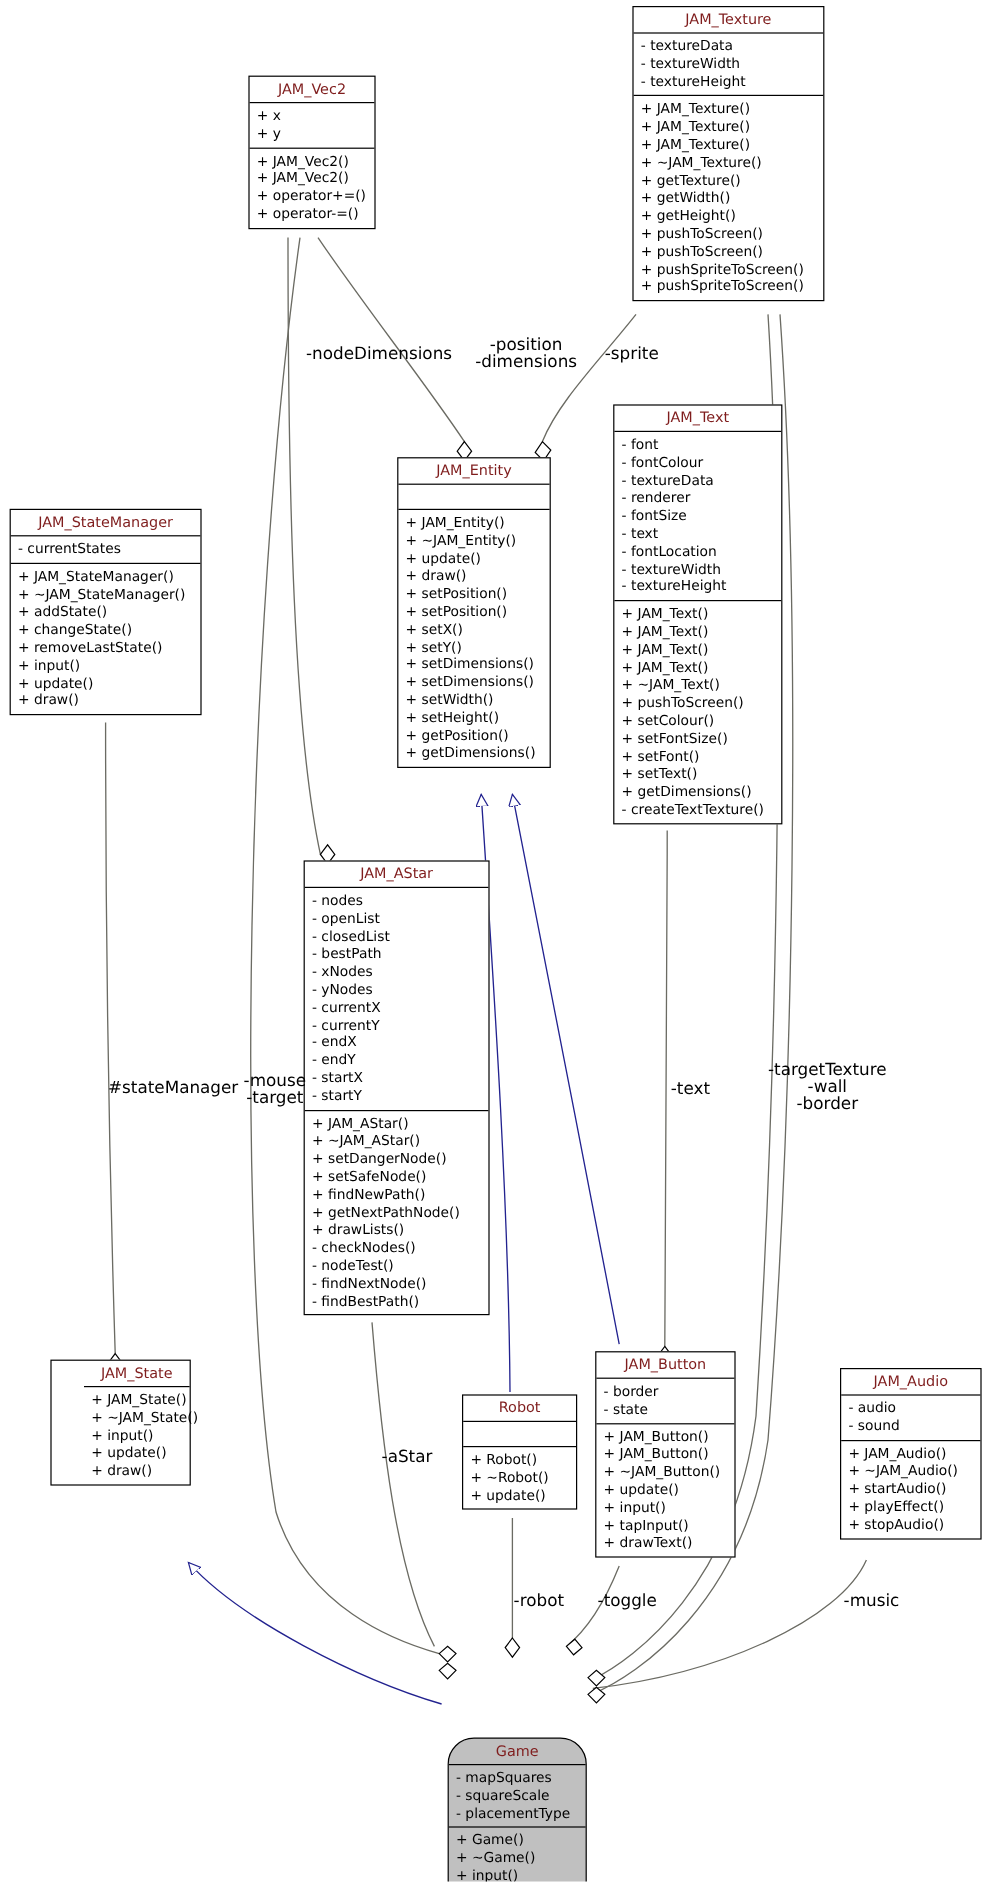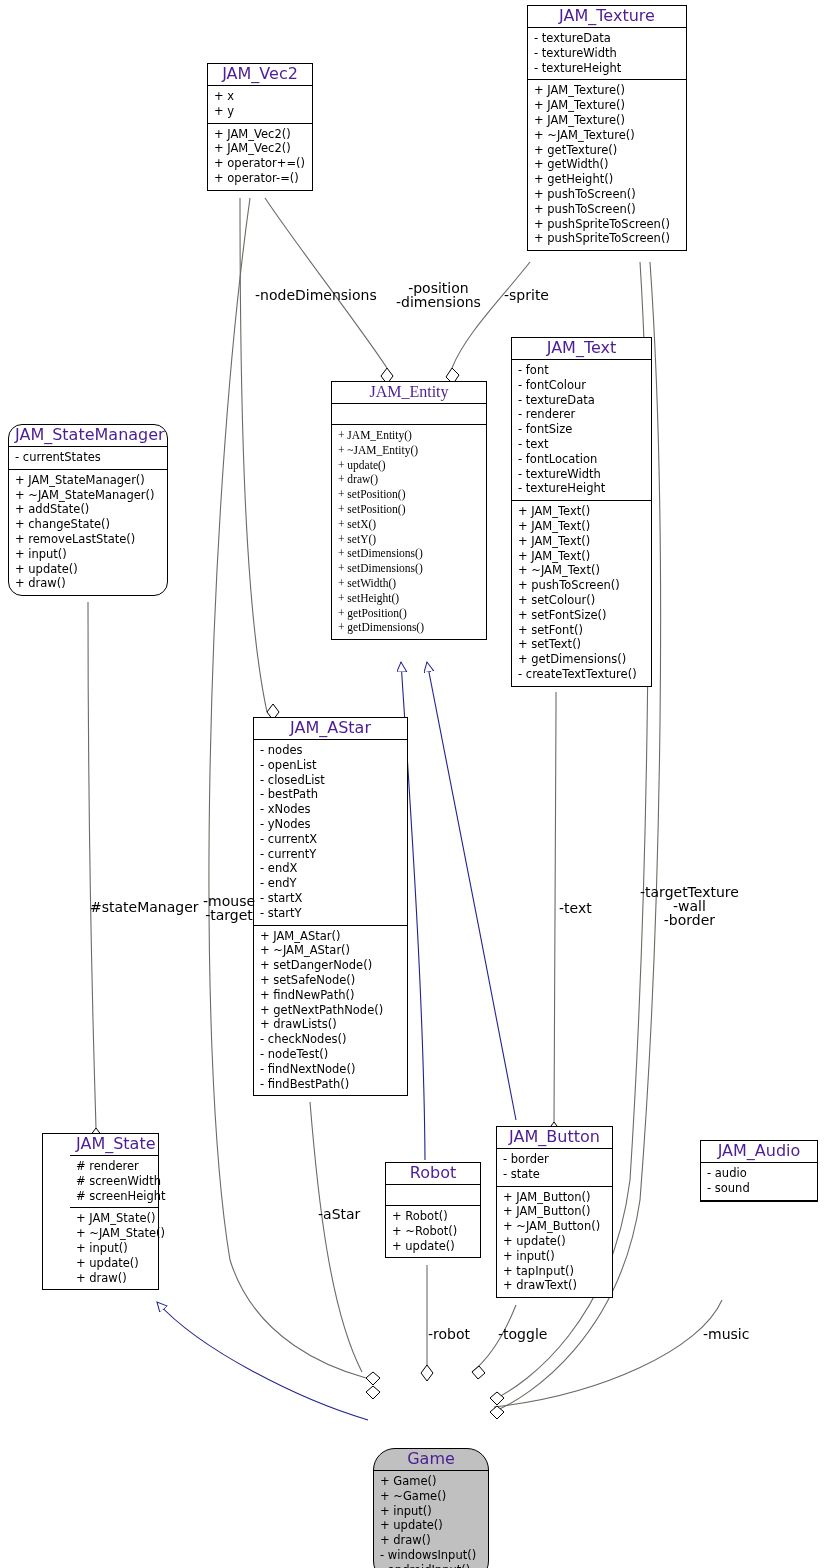--- a/index.html
+++ b/index.html
@@ -5,21 +5,21 @@
   html,body{margin:0;padding:0;background:#ffffff;}
   body{width:824px;height:1568px;position:relative;
        font-family:"DejaVu Sans","Liberation Sans",sans-serif;
        -webkit-font-smoothing:none;}
   #diagram{position:absolute;left:0;top:0;width:824px;height:1568px;}
   svg.edges{position:absolute;left:0;top:0;width:824px;height:1568px;
             pointer-events:none;}
   .uml-class{position:absolute;border:1px solid #000;background:#ffffff;
              box-sizing:border-box;}
   .uml-class.highlight{background:#c0c0c0;}
-  .uml-title{text-align:center;font-size:16px;color:#4c1d95;
+  .uml-title{text-align:center;font-size:12px;color:#7f1d1d;
              padding:3px 6px 4px 6px;border-bottom:1px solid #000;
              line-height:14px;white-space:nowrap;}
   .uml-attrs{border-bottom:1px solid #000;padding:3px 6px 4px 6px;}
   .uml-ops{padding:3px 6px 4px 6px;}
   .uml-row{font-size:11.5px;color:#000;line-height:14.8px;white-space:nowrap;}
   .uml-attrs.empty{height:16px;padding:2px 6px;}
   .edge-label{position:absolute;font-size:14px;color:#000;
               line-height:14px;white-space:nowrap;}
   .edge-label.center{text-align:center;}
 </style>
@@ -114,21 +114,21 @@
       <div class="uml-row">+ y</div>
     </div>
     <div class="uml-ops">
       <div class="uml-row">+ JAM_Vec2()</div>
       <div class="uml-row">+ JAM_Vec2()</div>
       <div class="uml-row">+ operator+=()</div>
       <div class="uml-row">+ operator-=()</div>
     </div>
   </div>
 
-  <div class="uml-class" style="left:331px;top:381px;width:156px;font-family:Liberation Serif, serif;">
+  <div class="uml-class" style="left:331px;top:381px;width:128px;">
     <div class="uml-title">JAM_Entity</div>
     <div class="uml-attrs empty"></div>
     <div class="uml-ops">
       <div class="uml-row">+ JAM_Entity()</div>
       <div class="uml-row">+ ~JAM_Entity()</div>
       <div class="uml-row">+ update()</div>
       <div class="uml-row">+ draw()</div>
       <div class="uml-row">+ setPosition()</div>
       <div class="uml-row">+ setPosition()</div>
       <div class="uml-row">+ setX()</div>
@@ -164,21 +164,21 @@
       <div class="uml-row">+ pushToScreen()</div>
       <div class="uml-row">+ setColour()</div>
       <div class="uml-row">+ setFontSize()</div>
       <div class="uml-row">+ setFont()</div>
       <div class="uml-row">+ setText()</div>
       <div class="uml-row">+ getDimensions()</div>
       <div class="uml-row">- createTextTexture()</div>
     </div>
   </div>
 
-  <div class="uml-class" style="left:8px;top:424px;width:160px;border-radius:14px;">
+  <div class="uml-class" style="left:8px;top:424px;width:160px;">
     <div class="uml-title">JAM_StateManager</div>
     <div class="uml-attrs">
       <div class="uml-row">- currentStates</div>
     </div>
     <div class="uml-ops">
       <div class="uml-row">+ JAM_StateManager()</div>
       <div class="uml-row">+ ~JAM_StateManager()</div>
       <div class="uml-row">+ addState()</div>
       <div class="uml-row">+ changeState()</div>
       <div class="uml-row">+ removeLastState()</div>
@@ -214,25 +214,20 @@
       <div class="uml-row">+ drawLists()</div>
       <div class="uml-row">- checkNodes()</div>
       <div class="uml-row">- nodeTest()</div>
       <div class="uml-row">- findNextNode()</div>
       <div class="uml-row">- findBestPath()</div>
     </div>
   </div>
 
   <div class="uml-class" style="left:42px;top:1133px;width:117px;padding-left:27px;">
     <div class="uml-title">JAM_State</div>
-    <div class="uml-attrs">
-      <div class="uml-row"># renderer</div>
-      <div class="uml-row"># screenWidth</div>
-      <div class="uml-row"># screenHeight</div>
-    </div>
     <div class="uml-ops">
       <div class="uml-row">+ JAM_State()</div>
       <div class="uml-row">+ ~JAM_State()</div>
       <div class="uml-row">+ input()</div>
       <div class="uml-row">+ update()</div>
       <div class="uml-row">+ draw()</div>
     </div>
   </div>
 
   <div class="uml-class" style="left:385px;top:1162px;width:96px;">
@@ -261,24 +256,36 @@
       <div class="uml-row">+ drawText()</div>
     </div>
   </div>
 
   <div class="uml-class" style="left:700px;top:1140px;width:118px;">
     <div class="uml-title">JAM_Audio</div>
     <div class="uml-attrs">
       <div class="uml-row">- audio</div>
       <div class="uml-row">- sound</div>
     </div>
+    <div class="uml-ops">
+      <div class="uml-row">+ JAM_Audio()</div>
+      <div class="uml-row">+ ~JAM_Audio()</div>
+      <div class="uml-row">+ startAudio()</div>
+      <div class="uml-row">+ playEffect()</div>
+      <div class="uml-row">+ stopAudio()</div>
+    </div>
   </div>
 
   <div class="uml-class highlight" style="left:373px;top:1448px;width:116px;border-radius:22px;">
     <div class="uml-title">Game</div>
+    <div class="uml-attrs">
+      <div class="uml-row">- mapSquares</div>
+      <div class="uml-row">- squareScale</div>
+      <div class="uml-row">- placementType</div>
+    </div>
     <div class="uml-ops">
       <div class="uml-row">+ Game()</div>
       <div class="uml-row">+ ~Game()</div>
       <div class="uml-row">+ input()</div>
       <div class="uml-row">+ update()</div>
       <div class="uml-row">+ draw()</div>
       <div class="uml-row">- windowsInput()</div>
       <div class="uml-row">- androidInput()</div>
     </div>
   </div>

